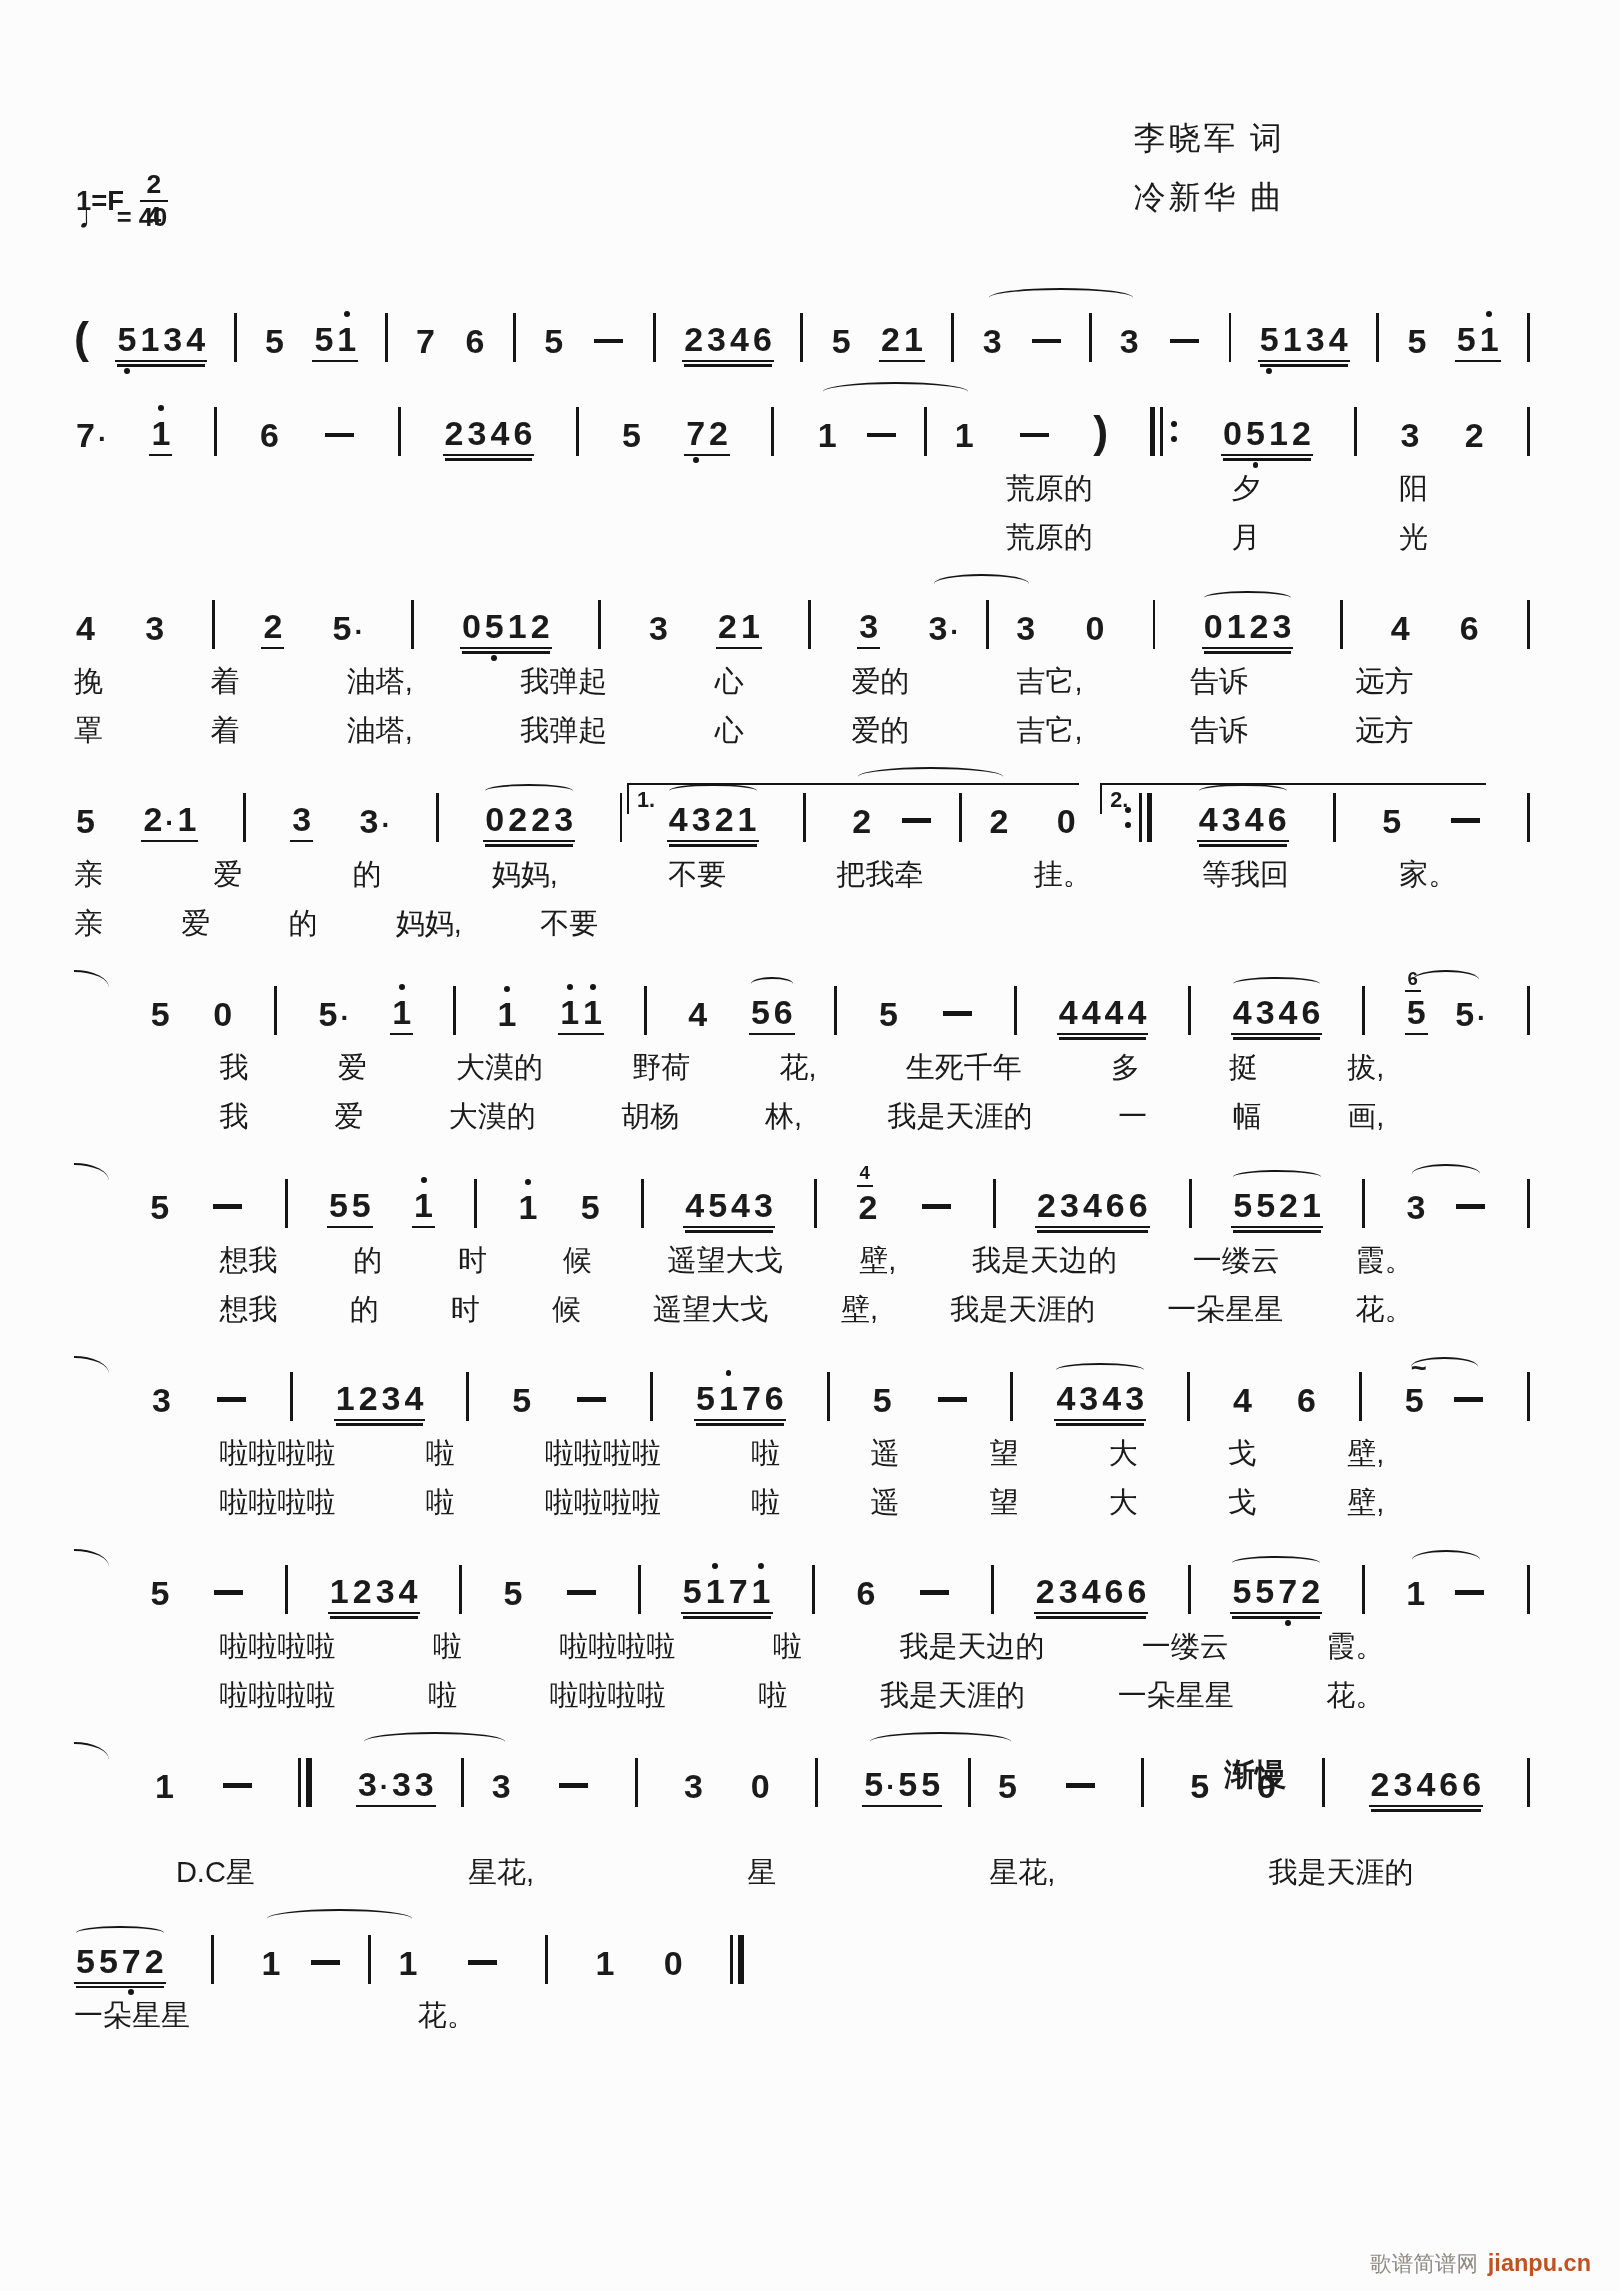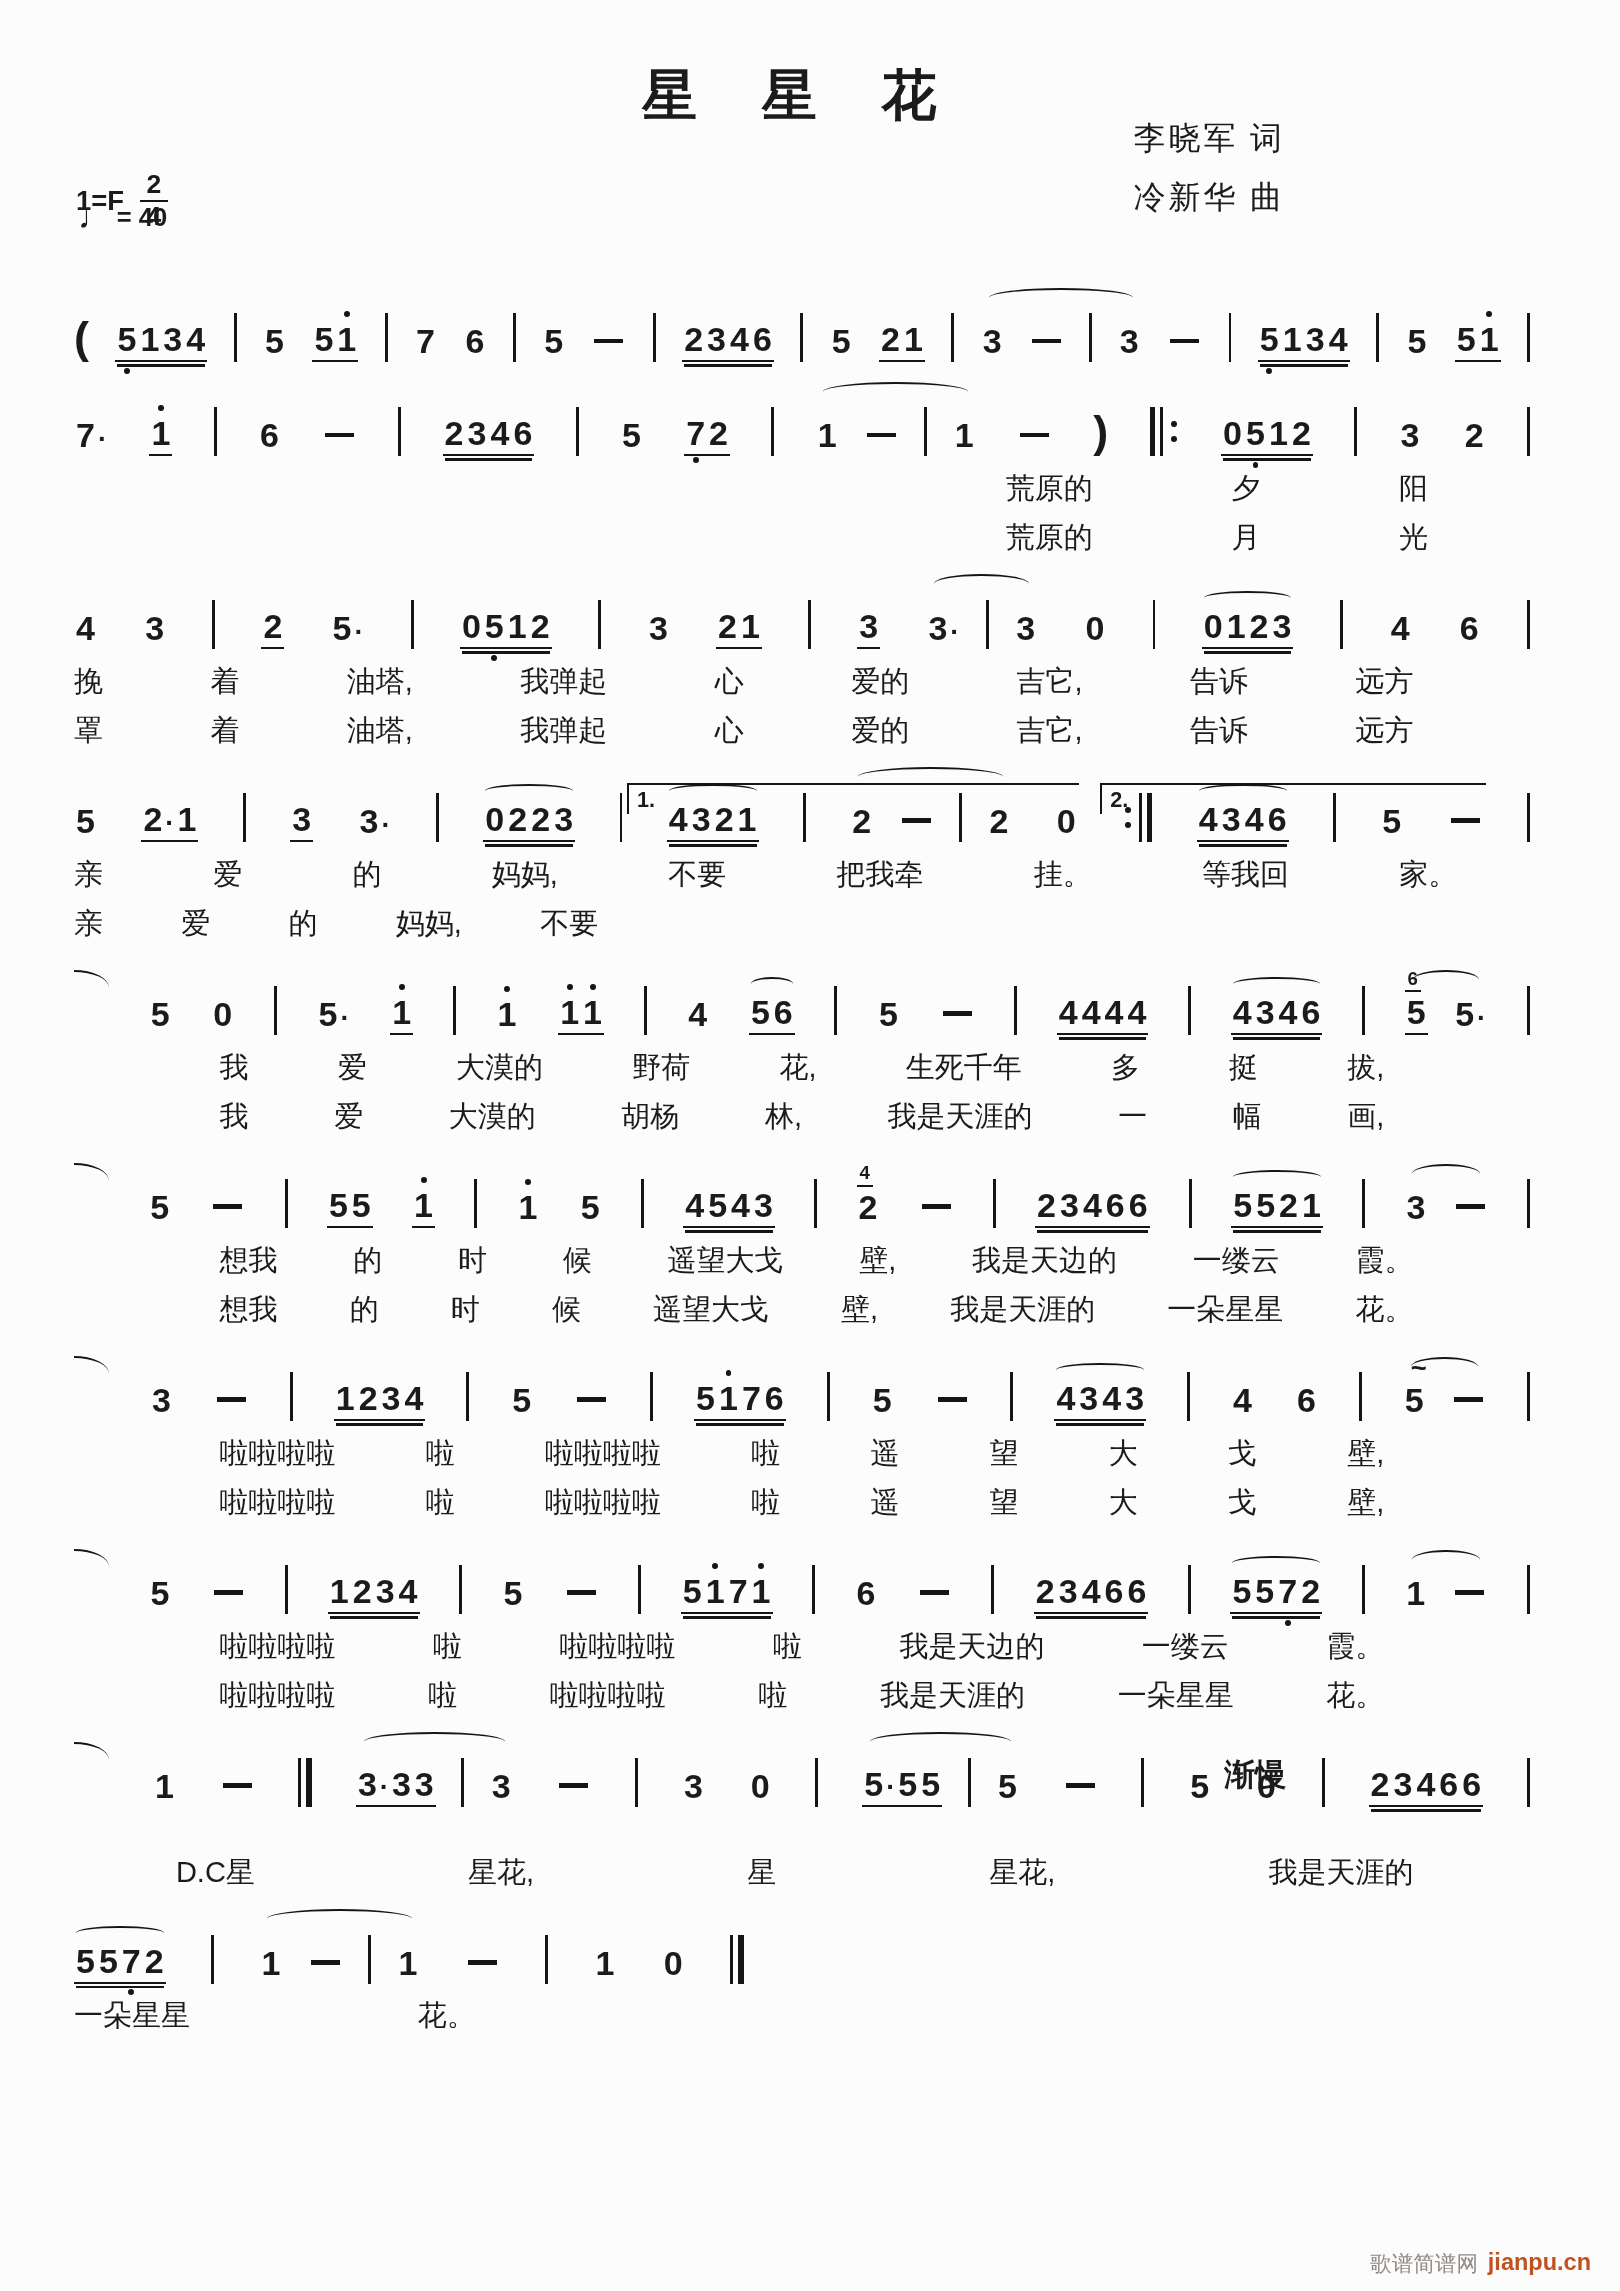--- a/index.html
+++ b/index.html
@@ -59,31 +59,30 @@
   .orn{position:absolute;top:-29px;left:34%;font-size:27.4px;font-weight:700;}
   .ct{width:35px;height:15.7px;border-top:2.9px solid #151515;border-radius:0 100% 0 0;
     align-self:flex-start;margin-top:-9.8px;}
   .volta{position:absolute;top:-3.9px;height:31px;border-top:2.9px solid #151515;border-left:2.9px solid #151515;
     font-size:21.6px;font-weight:700;padding:2px 0 0 7.8px;box-sizing:border-box;}
   .ann{position:absolute;top:2px;font-size:31px;font-weight:700;}
   .lyrics{display:flex;justify-content:space-between;margin-top:14.7px;font-size:29px;line-height:1.2;box-sizing:border-box;}
   .lyr{white-space:nowrap;}
 
   
-  .watermark{position:absolute;right:29px;bottom:13.7px;font-size:21.6px;display:flex;gap:9.8px;align-items:flex-start;}
+  .watermark{position:absolute;right:29px;bottom:13.7px;font-size:21.6px;display:flex;gap:9.8px;align-items:center;}
   .wm-site{color:#8f8a84;}
   .wm-url{color:#c2511f;font-weight:700;font-size:23.5px;}
 </style>
 </head>
 <body>
 
 <div class="page">
 
   <div class="header">
-    <div class="title">星  星  花</div>
 
     <div class="keytime">
       <span class="keysig">1=F</span>
       <span class="frac">
         <span class="ftop">2</span>
         <span class="fbot">4</span>
       </span>
     </div>
 
     <div class="tempo">

